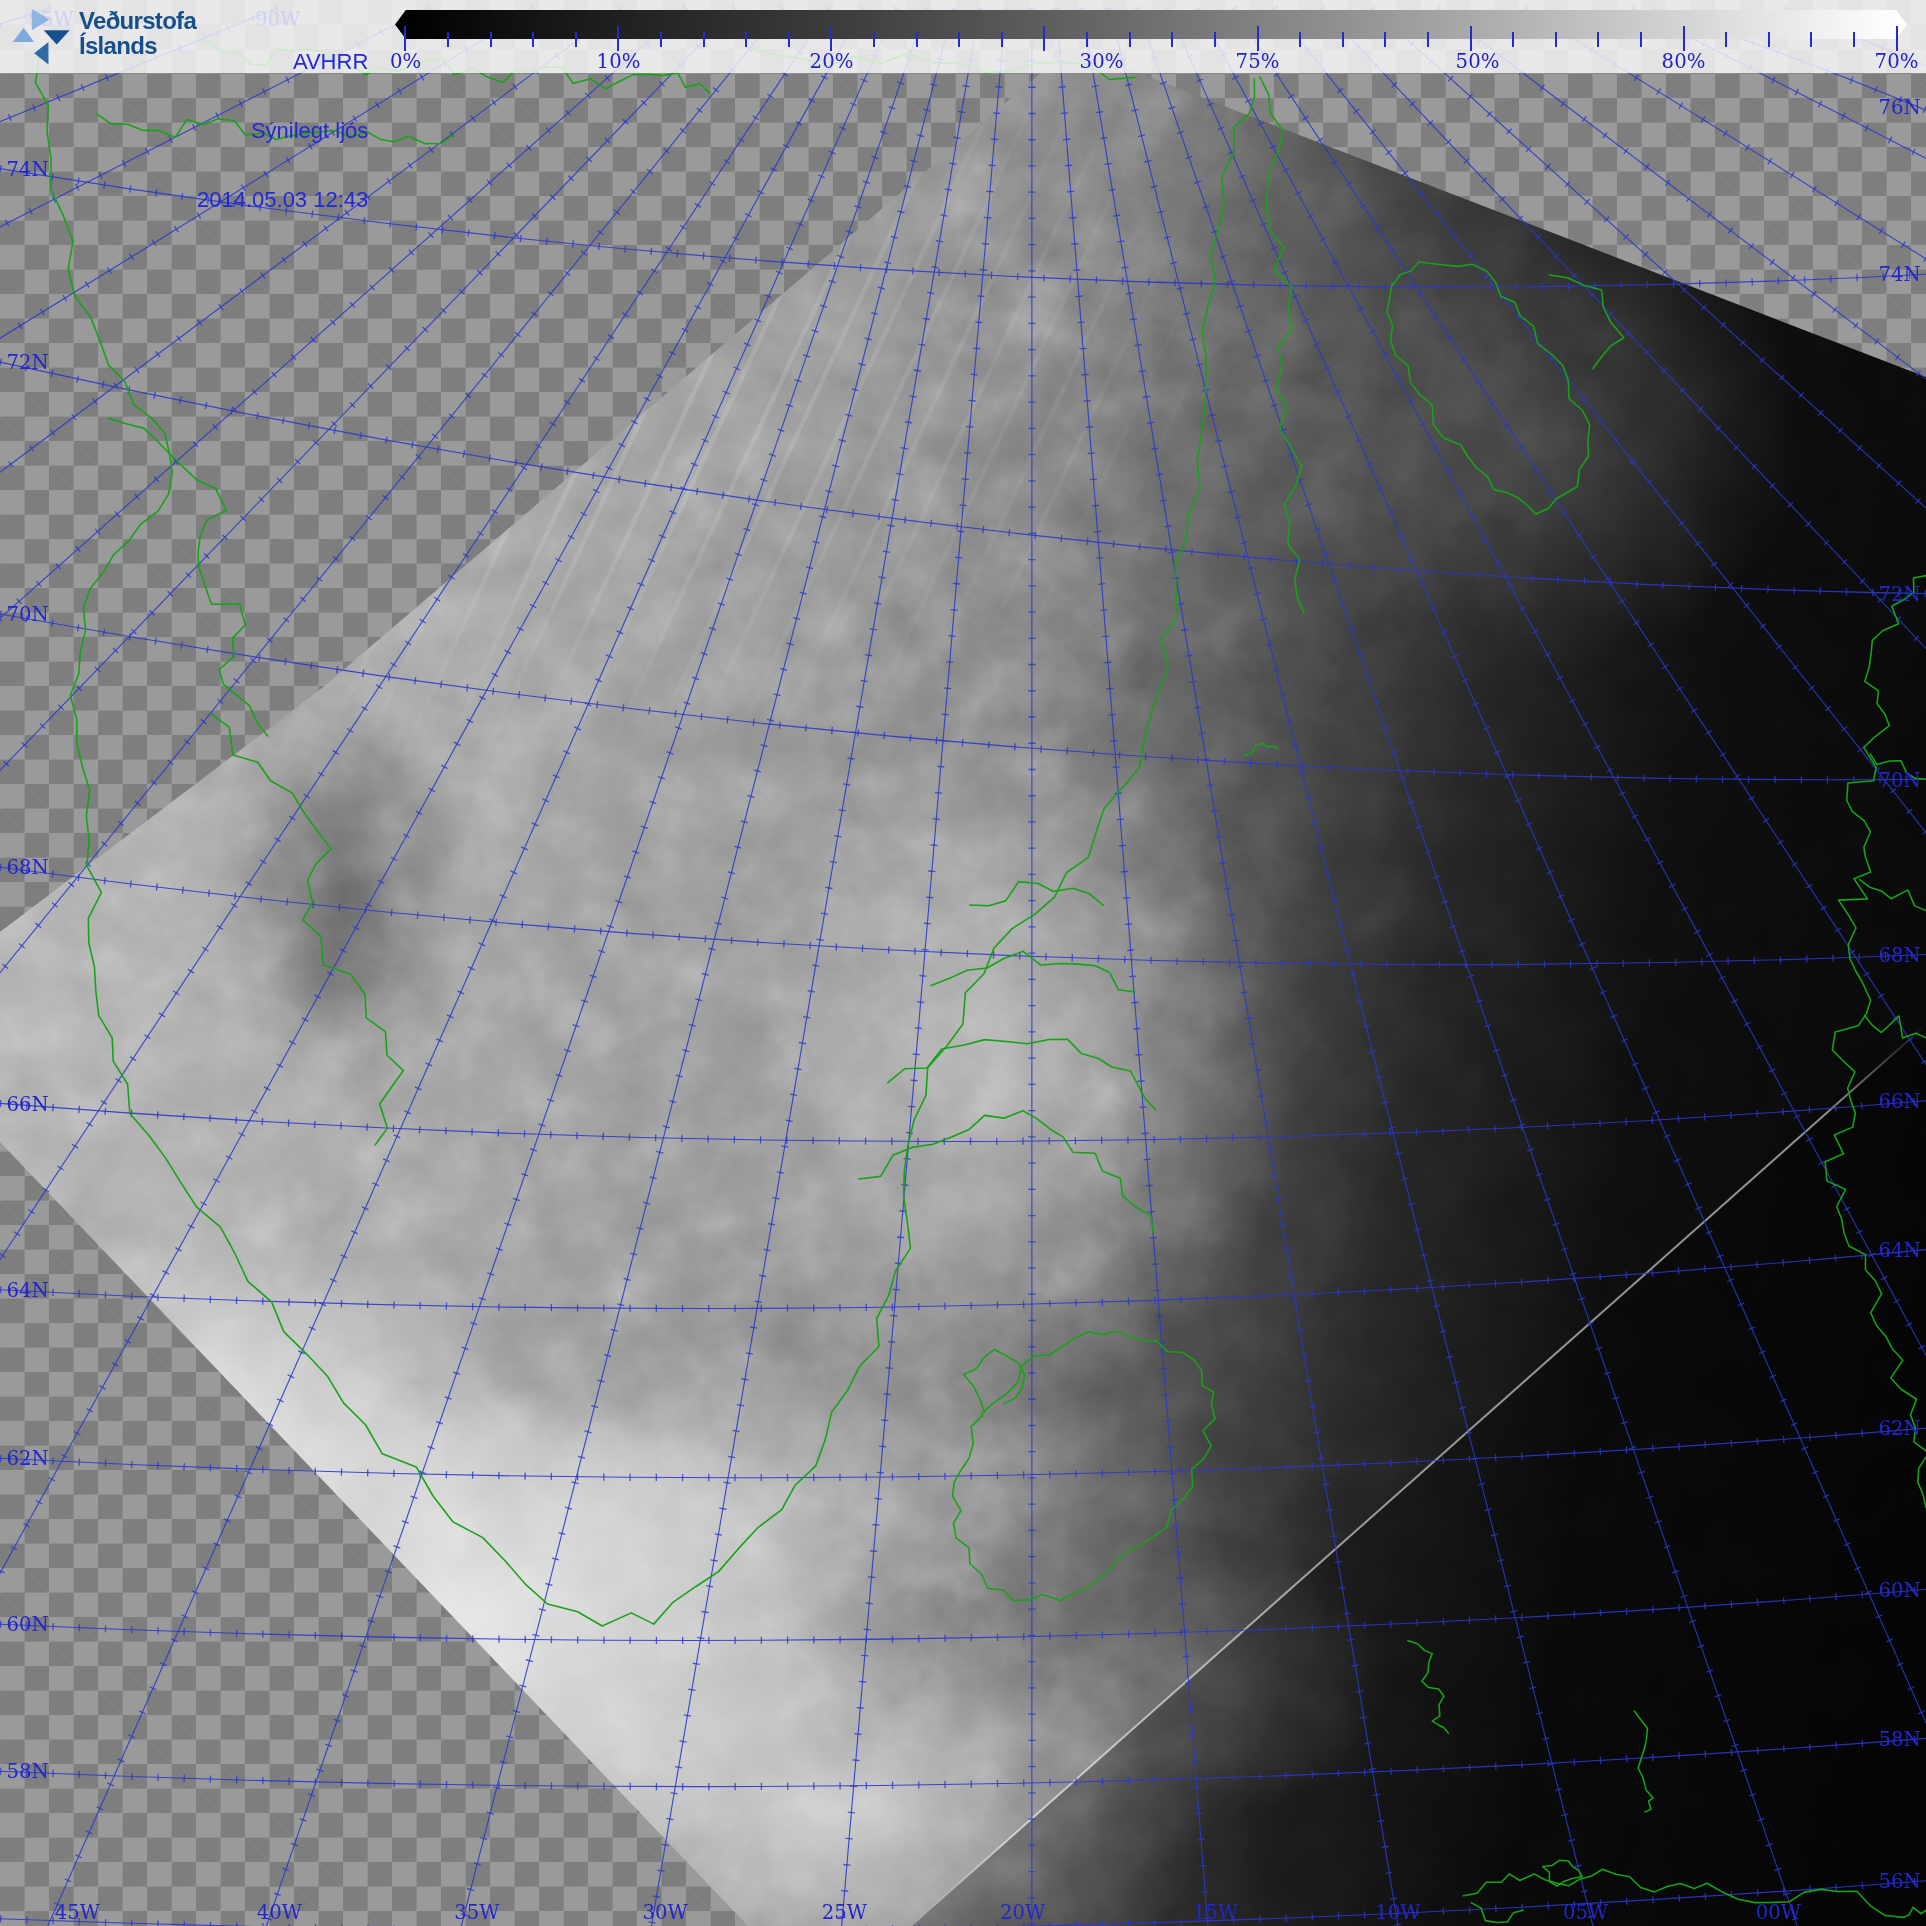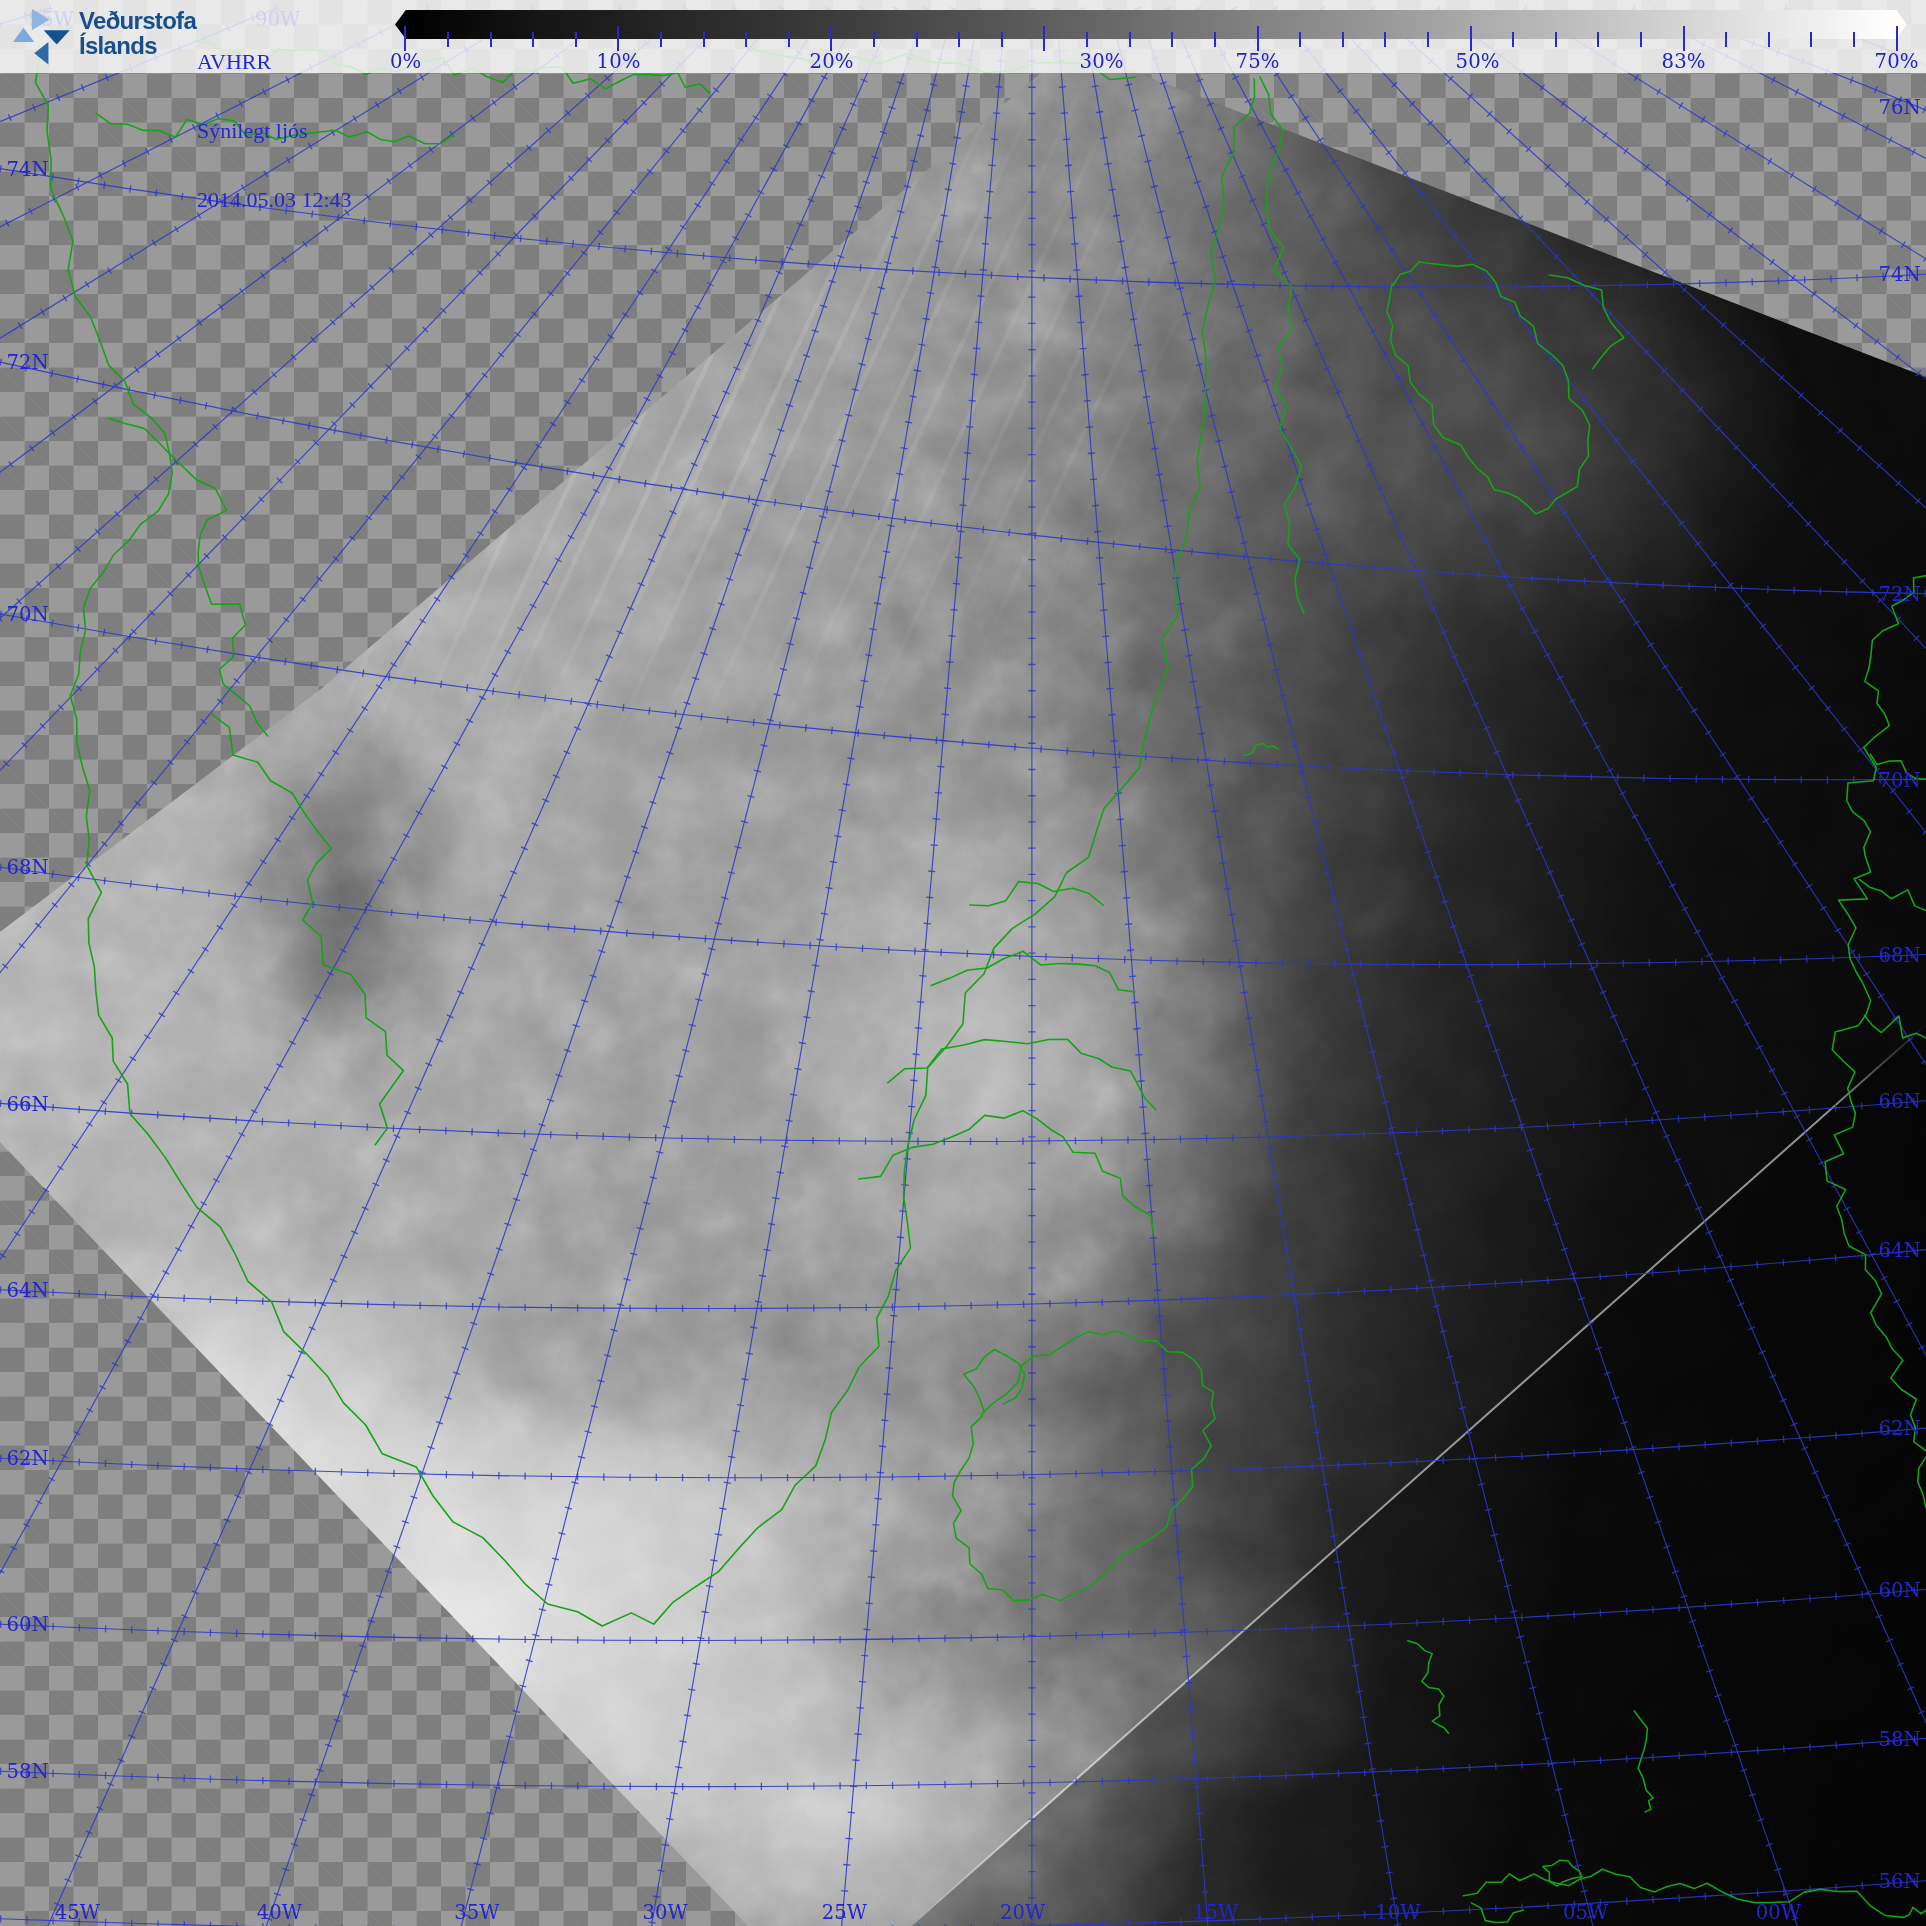--- a/index.html
+++ b/index.html
@@ -46,21 +46,21 @@
   text.lat,text.lon{fill:#2226cf;font-family:"DejaVu Serif",serif;font-size:30px;}
   text.lon{text-anchor:middle;}
   text.r{text-anchor:end;}
   
   .band{position:absolute;left:0;top:0;width:100%;height:73px;background:rgba(255,255,255,.78);}
   
   .logo{position:absolute;left:6.6px;top:2.6px;width:71px;height:71px;}
   .logoText{position:absolute;left:79px;top:7.9px;color:#164f8c;
     font-family:"Liberation Sans",sans-serif;font-weight:bold;font-size:24px;line-height:25px;letter-spacing:-0.7px;}
   .prod{position:absolute;left:197px;top:3.9px;color:#2228d8;
-    font-family:Liberation Serif, serif;font-size:22px;line-height:23px;white-space:pre;}
+    font-family:Liberation Sans, sans-serif;font-size:22px;line-height:23px;white-space:pre;text-align:right;}
   
   .cbar{position:absolute;left:395px;top:9.8px;width:1512px;height:29.5px;
     clip-path:polygon(0 50%,11px 0,calc(100% - 11px) 0,100% 50%,calc(100% - 11px) 100%,11px 100%);
     background:linear-gradient(to right,#000 0,#000 11px,#161616 10%,#3e3e3e 30%,#6a6a6a 48%,#8f8f8f 62%,#b8b8b8 76%,#e3e3e3 90%,#fff calc(100% - 11px),#fff 100%);}
   .cbticks{position:absolute;left:0;top:0;width:100%;height:73px;}
   .cbtick{position:absolute;width:2px;background:#2a2acc;}
   .cbtick.major{top:26px;height:25px;}
   .cbtick.minor{top:32px;height:15px;}
   .cblabel{position:absolute;top:50px;width:79px;text-align:center;
     color:#2222cc;font-family:"DejaVu Serif",serif;font-size:19.7px;}
@@ -306,21 +306,21 @@
       <div class="cbtick minor" style="left: 1342px;"></div>
       <div class="cbtick minor" style="left: 1384px;"></div>
       <div class="cbtick minor" style="left: 1427px;"></div>
       <div class="cbtick major" style="left: 1470px;"></div>
       <div class="cblabel" style="left: 1438px;">50%</div>
       <div class="cbtick minor" style="left: 1512px;"></div>
       <div class="cbtick minor" style="left: 1555px;"></div>
       <div class="cbtick minor" style="left: 1597px;"></div>
       <div class="cbtick minor" style="left: 1640px;"></div>
       <div class="cbtick major" style="left: 1683px;"></div>
-      <div class="cblabel" style="left: 1644px;">83%</div>
+      <div class="cblabel" style="left: 1644px;">80%</div>
       <div class="cbtick minor" style="left: 1725px;"></div>
       <div class="cbtick minor" style="left: 1768px;"></div>
       <div class="cbtick minor" style="left: 1810px;"></div>
       <div class="cbtick minor" style="left: 1853px;"></div>
       <div class="cbtick major" style="left: 1896px;"></div>
       <div class="cblabel" style="left: 1857px;">70%</div>
     </div>
 
 </div>
 

